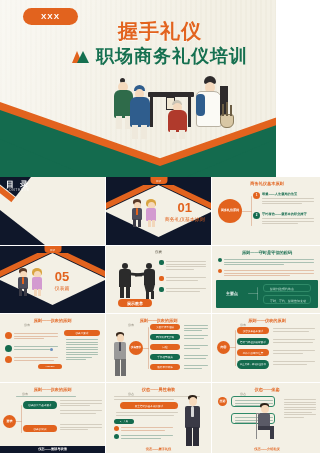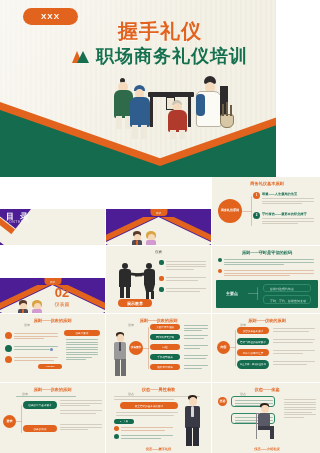--- a/index.html
+++ b/index.html
@@ -100,21 +100,21 @@
     display:grid;
     grid-template-columns:105px 105px 110px;
     grid-template-rows:68px 67px 68px 73px;
     gap:1px 1px;
     background:#ffffff;
   }
   .slide {
     position:relative; overflow:hidden;
     background:#f3f0e5;
   }
-  .s-green { background:#4c1d95;margin-top:32px; }
+  .s-green { background:#0f172a; }
   .s-cream { background:#f3f0e5; }
 
   
   .toc-label {
     position:absolute; left:6px; top:4px;
     color:#ffffff; line-height:1.05;
   }
   .toc-label .cn { font-size:8px; font-weight:bold; letter-spacing:2px; }
   .toc-label .en { font-size:3.4px; letter-spacing:.6px; opacity:.8; }
   .diag-band {
@@ -269,20 +269,24 @@
       <div class="p-leg" style="left:3px;top:20px;width:3px;height:8px;background:#3b3b46;"></div>
       <div class="p-leg" style="left:8px;top:20px;width:3px;height:8px;background:#3b3b46;"></div>
     </div>
     <div class="person" style="left:38px;top:22px;width:14px;height:28px;">
       <div class="p-hair" style="left:2px;top:0;width:10px;height:8px;background:#d9a441;"></div>
       <div class="p-head" style="left:3.5px;top:2.5px;width:7px;height:7px;background:#f6d9bb;"></div>
       <div class="p-torso" style="left:2px;top:9px;width:10px;height:13px;background:#d39ad0;"></div>
       <div class="p-leg" style="left:3.5px;top:21px;width:3px;height:7px;background:#f2d7bb;"></div>
       <div class="p-leg" style="left:8px;top:21px;width:3px;height:7px;background:#f2d7bb;"></div>
     </div>
+    <div class="sec-text">
+      <div class="sec-num">01</div>
+      <div class="sec-name">商务礼仪基本原则</div>
+    </div>
   </div>
 
   <div class="slide s-cream">
     <div class="sl-title">商务礼仪基本原则</div>
     <div class="circle-o" style="left:6px;top:22px;width:24px;height:24px;">商务礼仪原则</div>
     <div class="line-ph o" style="left:30px;top:34px;width:10px;"></div>
     <div class="line-ph o" style="left:39px;top:19px;width:1px;height:30px;"></div>
 
     <div class="blk" style="left:41px;top:15px;width:63px;height:16px;">
       <div class="circle-o" style="left:0;top:0;width:7px;height:7px;font-size:3px;">1</div>
@@ -314,21 +318,21 @@
       <div class="p-leg" style="left:8px;top:20px;width:3px;height:8px;background:#3b3b46;"></div>
     </div>
     <div class="person" style="left:30px;top:22px;width:14px;height:28px;">
       <div class="p-hair" style="left:2px;top:0;width:10px;height:8px;background:#d9a441;"></div>
       <div class="p-head" style="left:3.5px;top:2.5px;width:7px;height:7px;background:#f6d9bb;"></div>
       <div class="p-torso" style="left:2px;top:9px;width:10px;height:13px;background:#d39ad0;"></div>
       <div class="p-leg" style="left:3.5px;top:21px;width:3px;height:7px;background:#f2d7bb;"></div>
       <div class="p-leg" style="left:8px;top:21px;width:3px;height:7px;background:#f2d7bb;"></div>
     </div>
     <div class="sec-text" style="left:52%;">
-      <div class="sec-num">02</div>
+      <div class="sec-num">05</div>
       <div class="sec-name">仪表篇</div>
     </div>
   </div>
 
   <div class="slide s-cream">
     <div class="sl-title" style="color:#8a8577;font-size:3.4px;">仪表</div>
 
     <div>
       <div class="silhouette" style="left:16px;top:17px;width:6px;height:6px;border-radius:50%;"></div>
       <div class="silhouette" style="left:13px;top:23px;width:12px;height:18px;border-radius:3px 3px 0 0;"></div>

